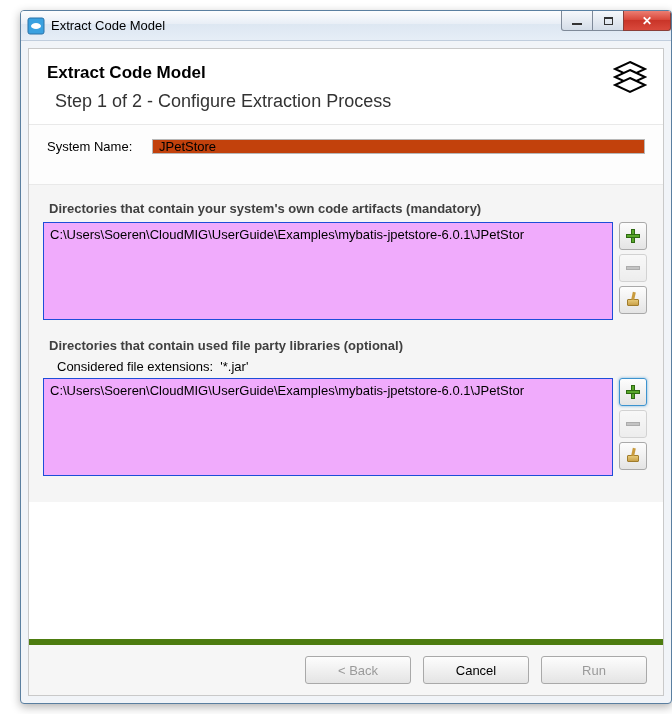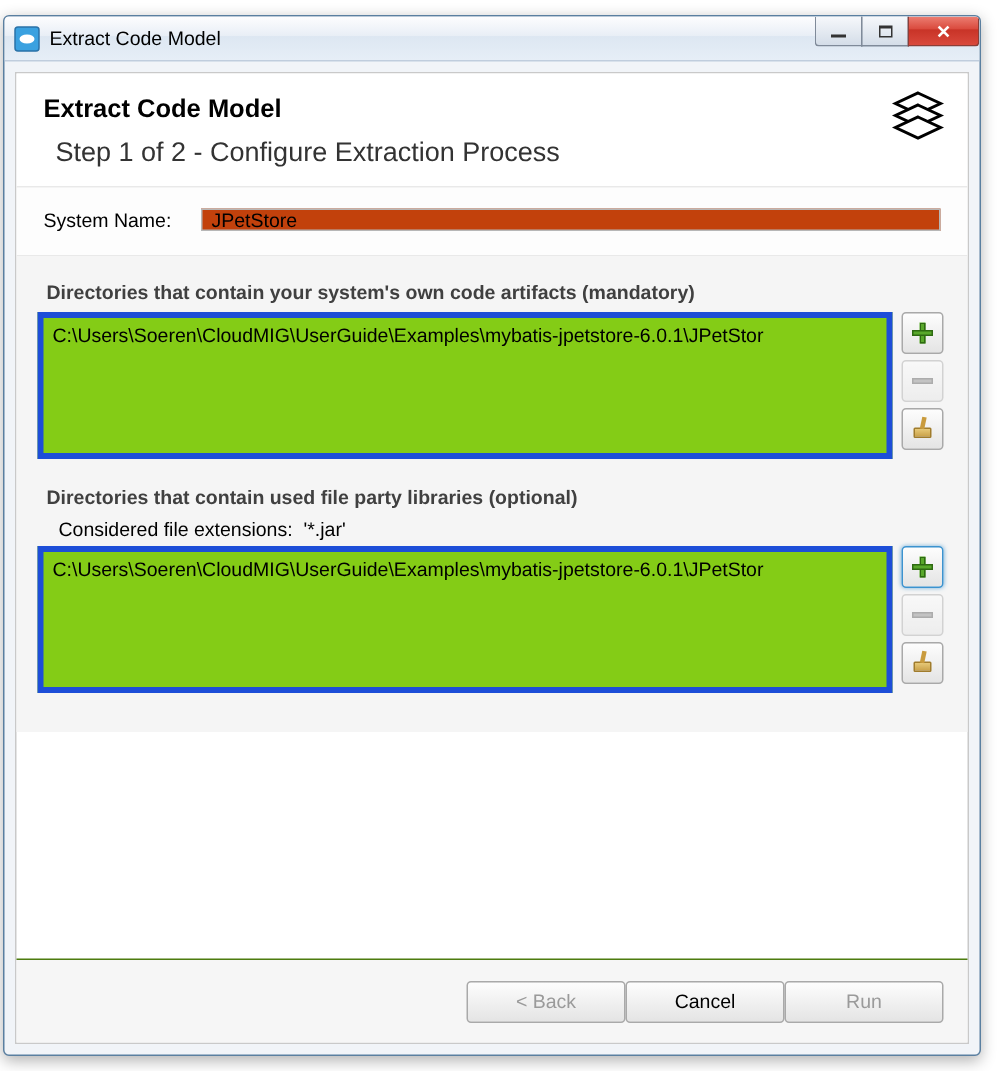--- a/index.html
+++ b/index.html
@@ -7,21 +7,21 @@
   body {
     font-family: "Segoe UI", Tahoma, sans-serif;
     font-size: 13px;
     background: #fff;
     width: 672px;
     height: 714px;
     position: relative;
     color: #000;
   }
   .window {
-    position:absolute; left:2px; top:10px; width:652px; height:694px;
+    position:absolute; left:20px; top:10px; width:652px; height:694px;
     border:1px solid #5a7fa0;
     border-radius:4px;
     background: #f1f4f8;
     box-shadow: 0 3px 10px rgba(0,0,0,0.3);
     overflow:hidden;
   }
   .titlebar {
     height:30px;
     background: linear-gradient(to bottom, #fdfdfe, #e8eef6 45%, #dde7f2 46%, #e6eef7);
     border-bottom:1px solid #c0cddd;
@@ -52,39 +52,39 @@
     padding:14px 18px 12px 18px;
     border-bottom:1px solid #e9e9e9;
     background:#fff;
     position:relative;
   }
   .header h1 { margin:0 0 8px 0; font-size:17px; font-weight:bold; }
   .header .sub { font-size:18px; color:#333; margin-left:8px; }
   .stack-icon { position:absolute; right:14px; top:10px; }
 
   .form-area { padding:14px 18px 8px 18px; border-bottom:1px solid #e9e9e9; background:#fdfdfd; }
-  .form-row { display:flex; align-items:center; margin-bottom:8px; }
+  .form-row { display:flex; align-items:center; margin-bottom:22px; }
   .form-row label { width:105px; color:#000; }
   .form-row input[type=text] {
     flex:1; height:15px; border:1px solid #b7b7b7; padding:2px 6px; font:inherit; background:#c2410c;
   }
   .form-row .select {
     flex:1; height:24px; border:1px solid #9b9b9b; border-radius:2px;
     background: linear-gradient(to bottom,#fdfdfd,#e3e3e3);
     display:flex; align-items:center; padding:0 6px; position:relative;
   }
   .form-row .select .arrow { position:absolute; right:8px; top:50%; transform:translateY(-50%); }
 
   .main-area { padding:10px 14px 8px 14px; background:#f5f5f5; }
   .group { margin-bottom:18px; }
   .group-title { margin:6px 6px 6px 6px; color:#404040;font-weight:bold; }
   .ext-line { margin:2px 6px 4px 14px; color:#000; }
   .list-row { display:flex; align-items:flex-start; }
   .listbox {
-    flex:1; height:98px; border:4px solid #1d4ed8; background:#84cc16; padding:4px 6px; overflow:hidden;
+    flex:1; height:98px; border:1px solid #1d4ed8; background:#f0abfc; padding:4px 6px; overflow:hidden;
     font-size:13px; color:#000; white-space:nowrap;
   }
   .btn-col { width:30px; margin-left:6px; display:flex; flex-direction:column; gap:4px; }
   .tool-btn {
     width:28px; height:28px; border:1px solid #a9a9a9; border-radius:3px;
     background:linear-gradient(to bottom,#fdfdfd,#e4e4e4);
     display:flex; align-items:center; justify-content:center;
   }
   .tool-btn.disabled { opacity:.45; }
   .tool-btn.active { border-color:#3c93cf; box-shadow:0 0 3px rgba(60,147,207,.7); }
@@ -92,22 +92,22 @@
   .plus::before, .plus::after { content:""; position:absolute; background:#59a82b; box-shadow:0 0 0 1px #2e6a12 inset; }
   .plus::before { left:5px; top:0; width:4px; height:14px; }
   .plus::after { top:5px; left:0; width:14px; height:4px; }
   .minus { width:14px; height:4px; background:#888; box-shadow:0 0 0 1px #555 inset; }
   .broom { width:14px; height:16px; display:flex; flex-direction:column; align-items:center; }
   .broom .handle { width:3px; height:8px; background:#c99b3d; transform:rotate(12deg); }
   .broom .head { width:12px; height:7px; background:linear-gradient(to bottom,#e6c877,#caa24a); border:1px solid #a07c2c; border-radius:1px; margin-top:-1px; }
 
   .footer {
     position:absolute; left:0; right:0; bottom:0; height:56px;
-    border-top:1px solid #4d7c0f; background:#f6f6f6;
-    display:flex; align-items:center; justify-content:flex-end; padding:0 16px; 
+    border-top:6px solid #4d7c0f; background:#f6f6f6;
+    display:flex; align-items:center; justify-content:flex-end; padding:0 16px; gap:12px;
   }
   .btn {
     min-width:106px; height:28px; border:1px solid #a9a9a9; border-radius:3px;
     background:linear-gradient(to bottom,#fdfdfd,#e4e4e4);
     font:inherit; color:#000; display:flex; align-items:center; justify-content:center;
   }
   .btn.disabled { color:#9a9a9a; }
 </style>
 </head>
 <body>

